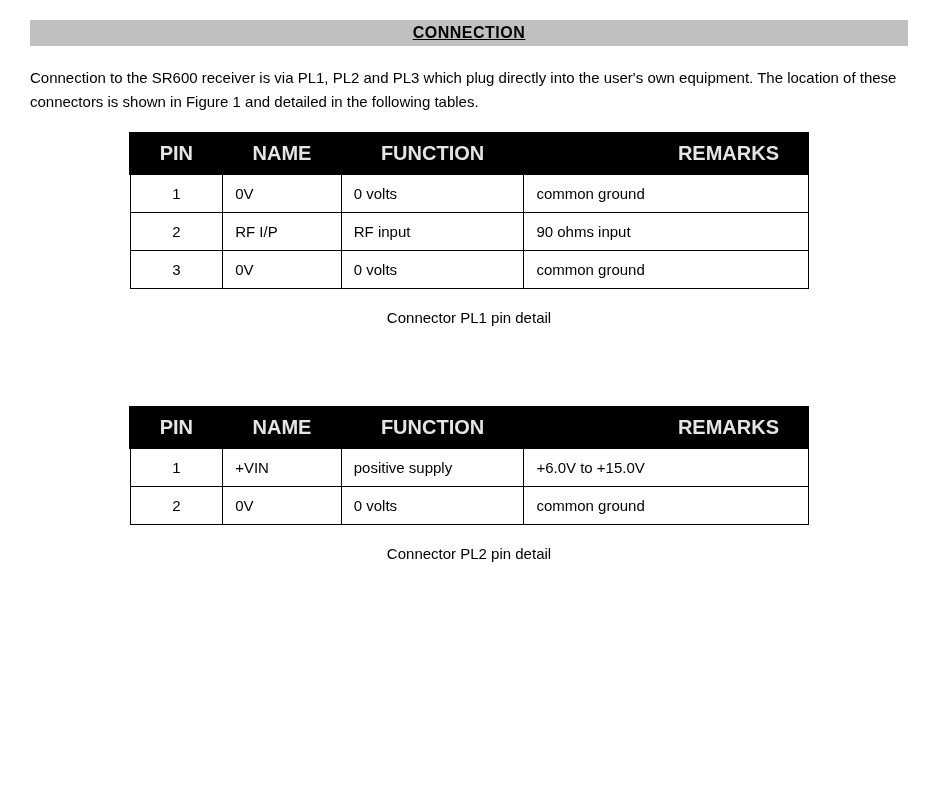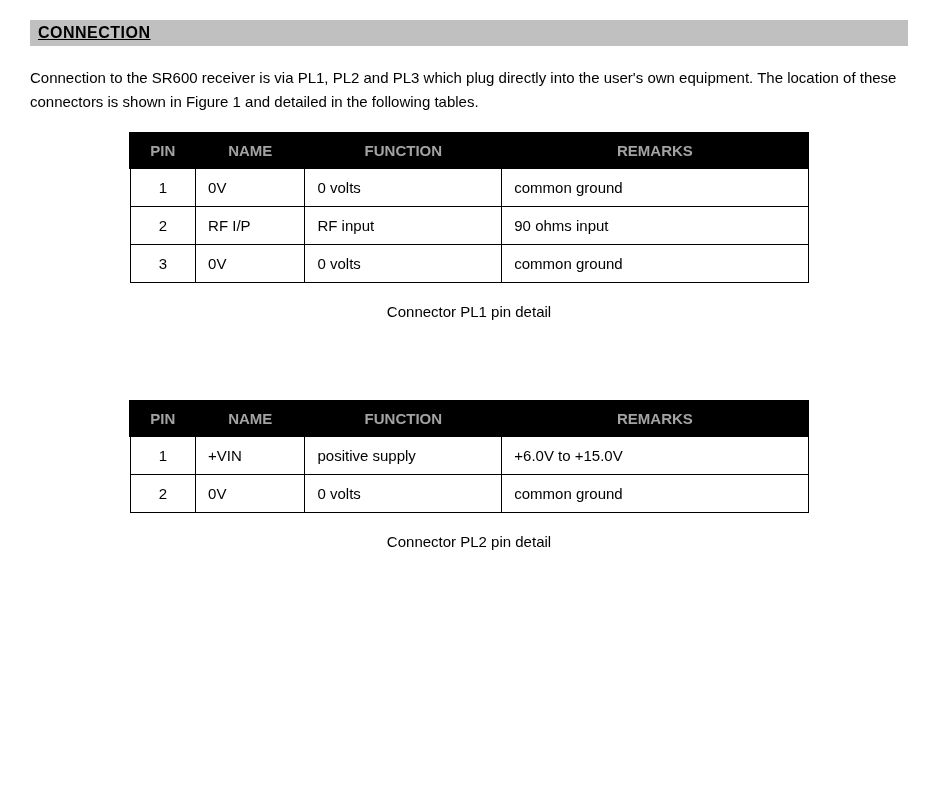--- a/index.html
+++ b/index.html
@@ -22,20 +22,21 @@
       background-color: #c0c0c0;
       padding: 4px 8px;
       margin-bottom: 20px;
     }
 
     .page-header h1 {
       font-size: 16px;
       font-weight: bold;
       text-decoration: underline;
       letter-spacing: 0.5px;
+      text-align: center;
     }
 
     .intro-text {
       margin-bottom: 18px;
       line-height: 1.6;
       font-size: 15px;
     }
 
     .table-section {
       margin-bottom: 10px;
@@ -45,30 +46,30 @@
     }
 
     .conn-table {
       border-collapse: collapse;
       width: 680px;
       margin-bottom: 12px;
     }
 
     .conn-table th {
       background-color: #000000;
-      color: #a3a3a3;
+      color: #e5e5e5;
       font-weight: bold;
       text-align: center;
-      padding: 8px 12px;
+      padding: 8px 28px;
       border: 2px solid #000000;
-      font-size: 15px;
+      font-size: 20px;
     }
 
     .conn-table th.remarks-col {
-      text-align: center;
+      text-align: right;
     }
 
     .conn-table td {
       border: 1.5px solid #000000;
       padding: 10px 12px;
       font-size: 15px;
     }
 
     .conn-table td.pin-col {
       text-align: center;

